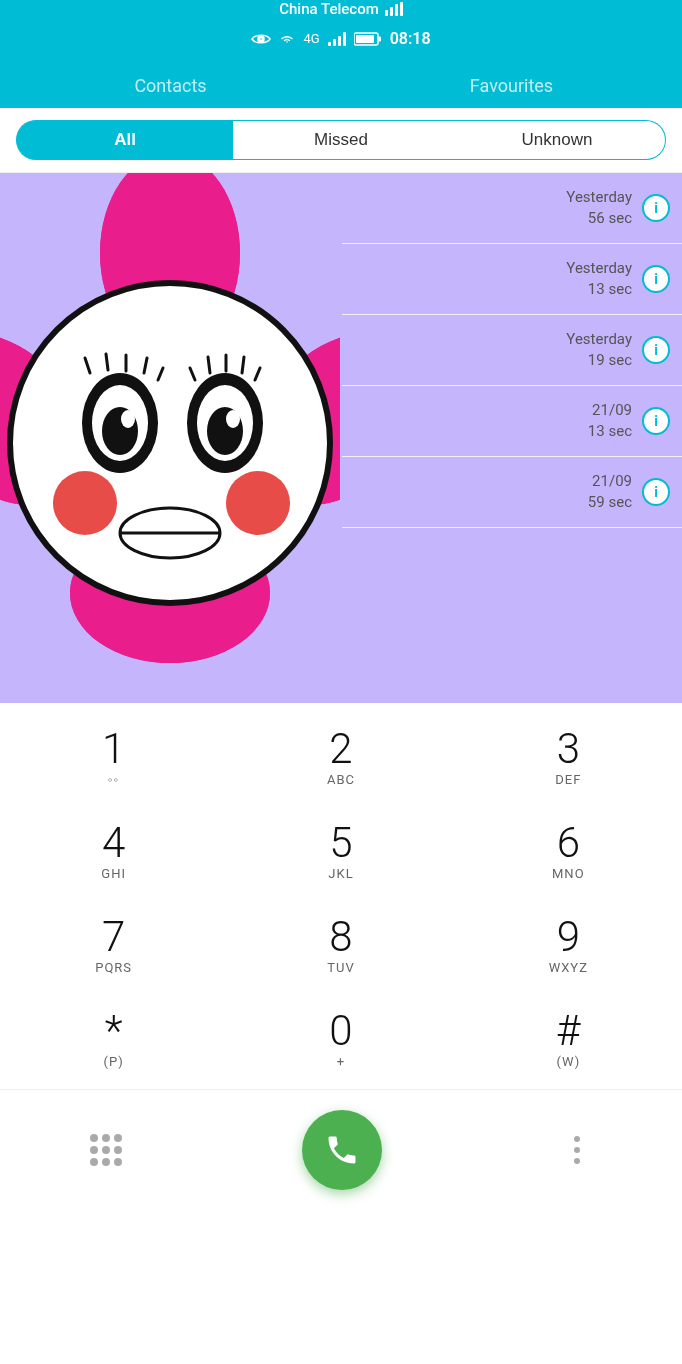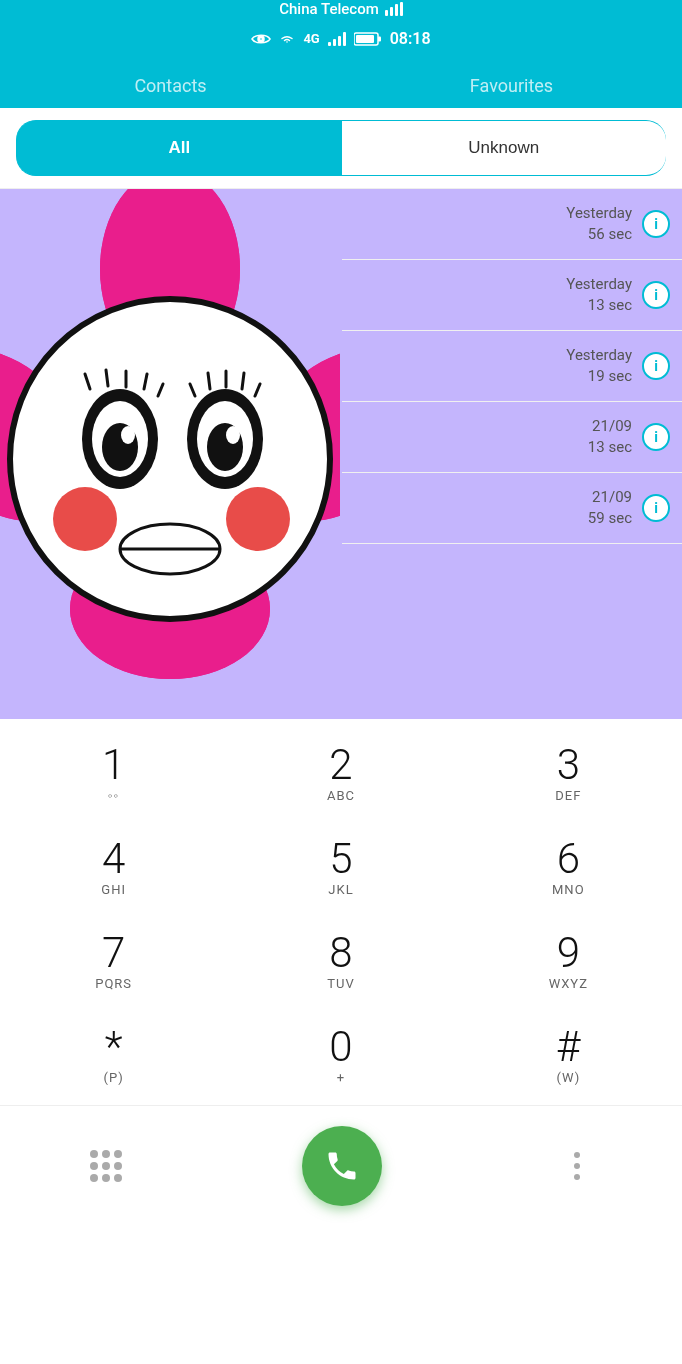--- a/index.html
+++ b/index.html
@@ -82,21 +82,21 @@
     
     .filter-bar {
       padding: 12px 16px;
       background: white;
       display: flex;
       gap: 0;
       border-bottom: 1px solid #eee;
     }
     .filter-btn {
       flex: 1;
-      height: 56px;
+      height: 40px;
       border: 1.5px solid #00bcd4;
       background: white;
       color: #333;
       font-size: 17px;
       cursor: pointer;
       display: flex;
       align-items: center;
       justify-content: center;
       text-align: right;
     }
@@ -292,21 +292,21 @@
       <circle cx="10" cy="7" r="3" fill="white" stroke="white"></circle>
       <circle cx="10" cy="7" r="1.5" fill="#00bcd4"></circle>
     </svg>
 
     <svg width="16" height="12" viewBox="0 0 16 12" fill="white">
       <path d="M8 10 L9.2 8.5 L6.8 8.5 Z"></path>
       <path d="M5.5 7.5 Q8 5.5 10.5 7.5" stroke="white" stroke-width="1.5" fill="none" stroke-linecap="round"></path>
       <path d="M3 5.5 Q8 2 13 5.5" stroke="white" stroke-width="1.5" fill="none" stroke-linecap="round"></path>
     </svg>
 
-    <span style="font-size:13px;font-weight:700;">4G</span>
+    <span style="font-size:13px;font-weight:400;">4G</span>
 
     <div class="signal-bars">
       <div class="signal-bar" style="height:4px;"></div>
       <div class="signal-bar" style="height:7px;"></div>
       <div class="signal-bar" style="height:10px;"></div>
       <div class="signal-bar" style="height:14px;"></div>
     </div>
 
     <svg width="28" height="14" viewBox="0 0 28 14">
       <rect x="0" y="1" width="24" height="12" rx="2" stroke="white" stroke-width="1.5" fill="none"></rect>
@@ -322,20 +322,23 @@
     <span>Contacts</span>
   </div>
   <div class="tab-item">
     <span>Favourites</span>
   </div>
 </div>
 
 <div class="filter-bar">
   <button class="filter-btn active">
     <span>All</span>
+  </button>
+  <button class="filter-btn">
+    <span>Missed</span>
   </button>
   <button class="filter-btn">
     <span>Unknown</span>
   </button>
 </div>
 
 <div class="call-area">
 
   <div class="avatar-section">
     <svg viewBox="0 0 340 530" class="flower-avatar" xmlns="http://www.w3.org/2000/svg">

